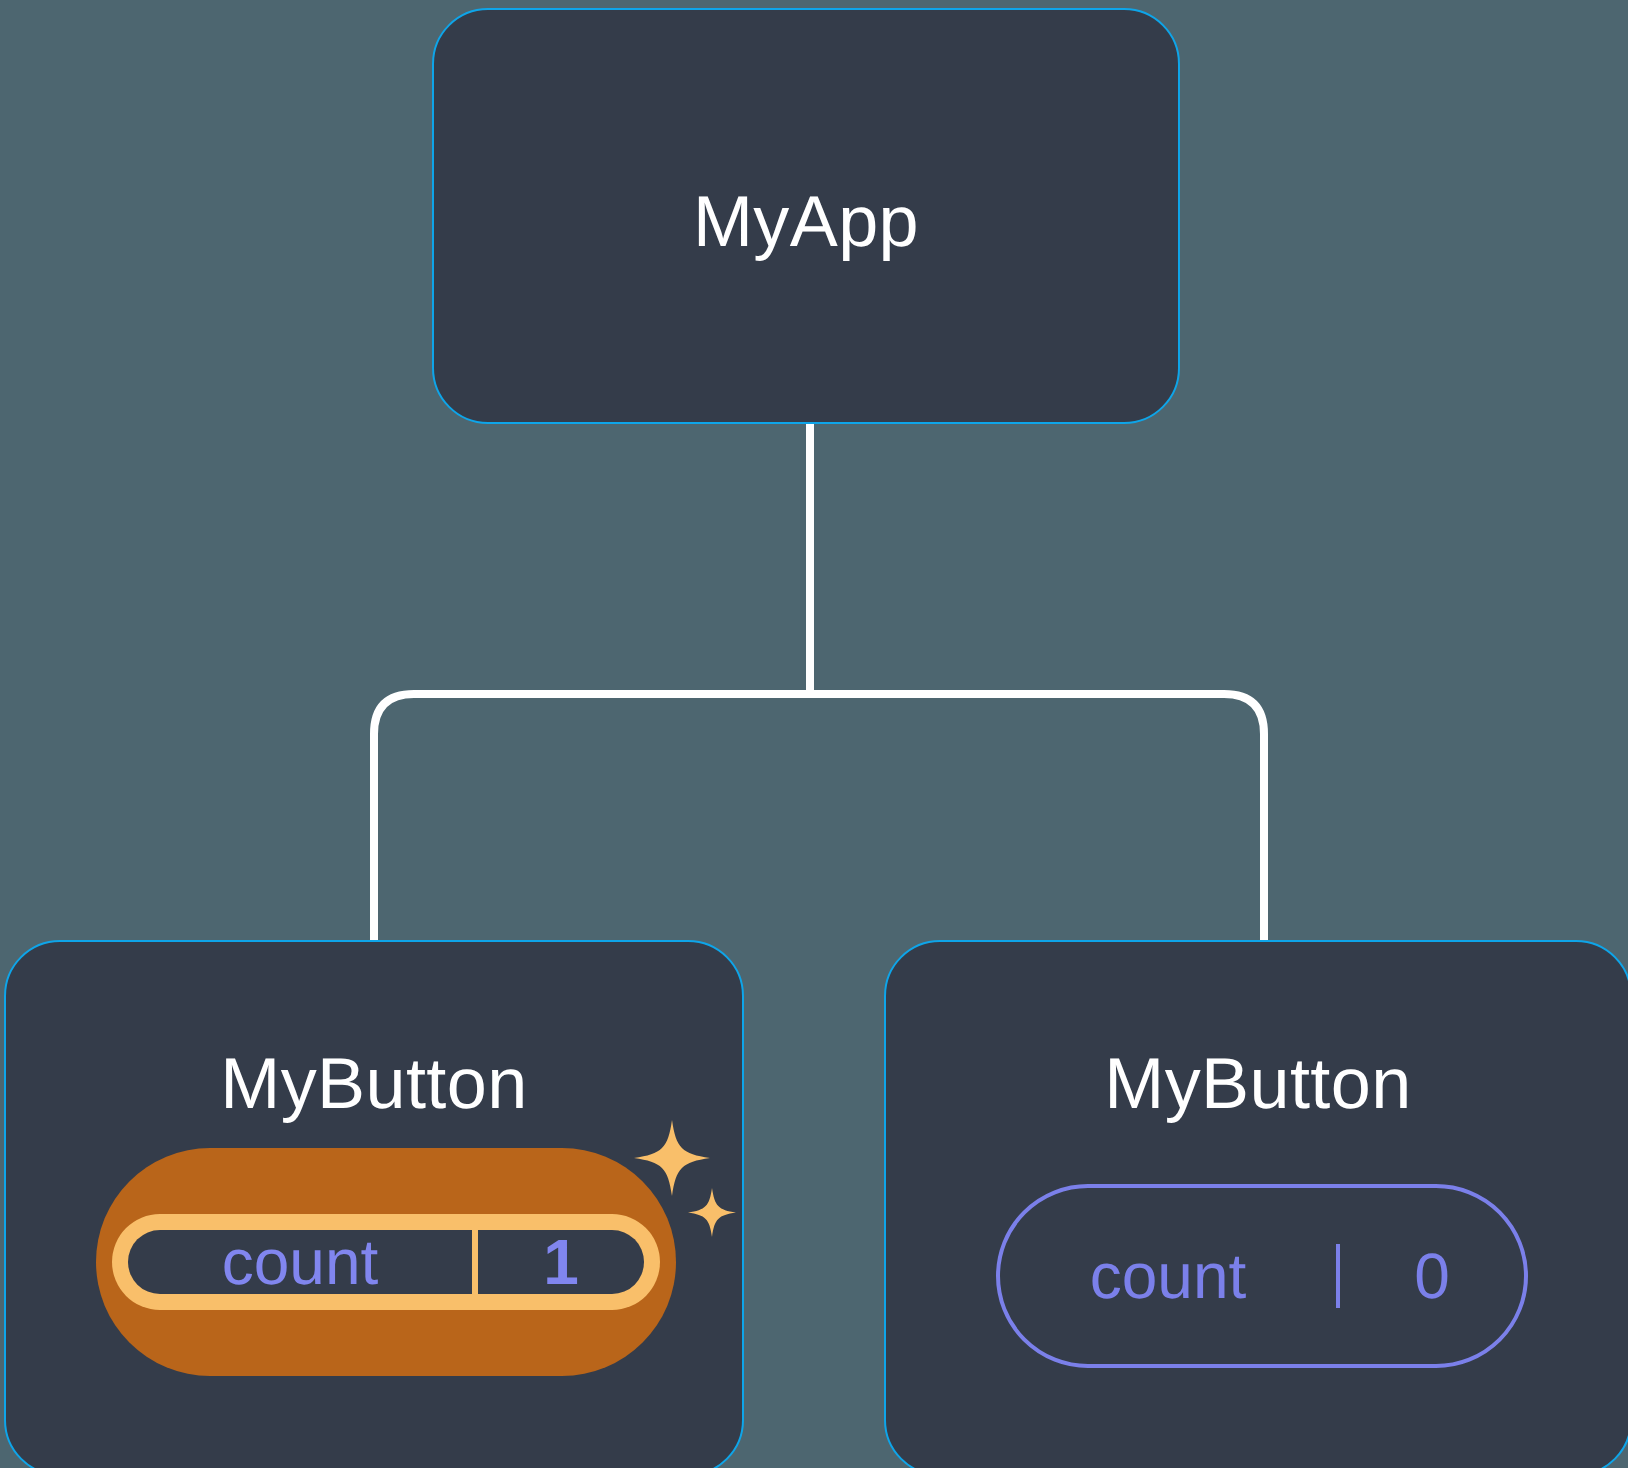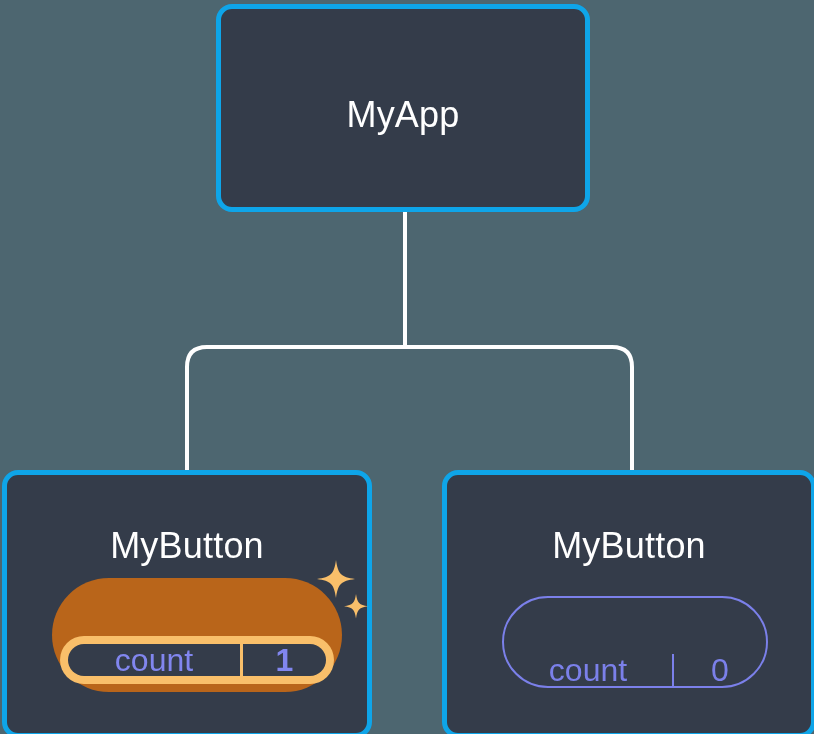--- a/index.html
+++ b/index.html
@@ -19,22 +19,22 @@
     position: absolute;
     left: 0;
     top: 0;
     width: 814px;
     height: 734px;
     pointer-events: none;
   }
   .node {
     position: absolute;
     background: #343c4a;
-    border: 5px solid #0ea5e9;
-    border-radius: 16px;
+    border: 1px solid #0ea5e9;
+    border-radius: 28px;
     box-sizing: border-box;
   }
   .node-root {
     left: 216px;
     top: 4px;
     width: 374px;
     height: 208px;
   }
   .node-child-left {
     left: 2px;
@@ -68,21 +68,21 @@
   }
   .node-child-right .node-title {
     top: 50px;
   }
 
   
   .pill {
     position: absolute;
     box-sizing: border-box;
     display: flex;
-    align-items: flex-end;
+    align-items: center;
   }
   .pill-plain {
     left: 55px;
     top: 121px;
     width: 266px;
     height: 92px;
     border: 2px solid #7b80ea;
     border-radius: 46px;
     background: transparent;
   }

